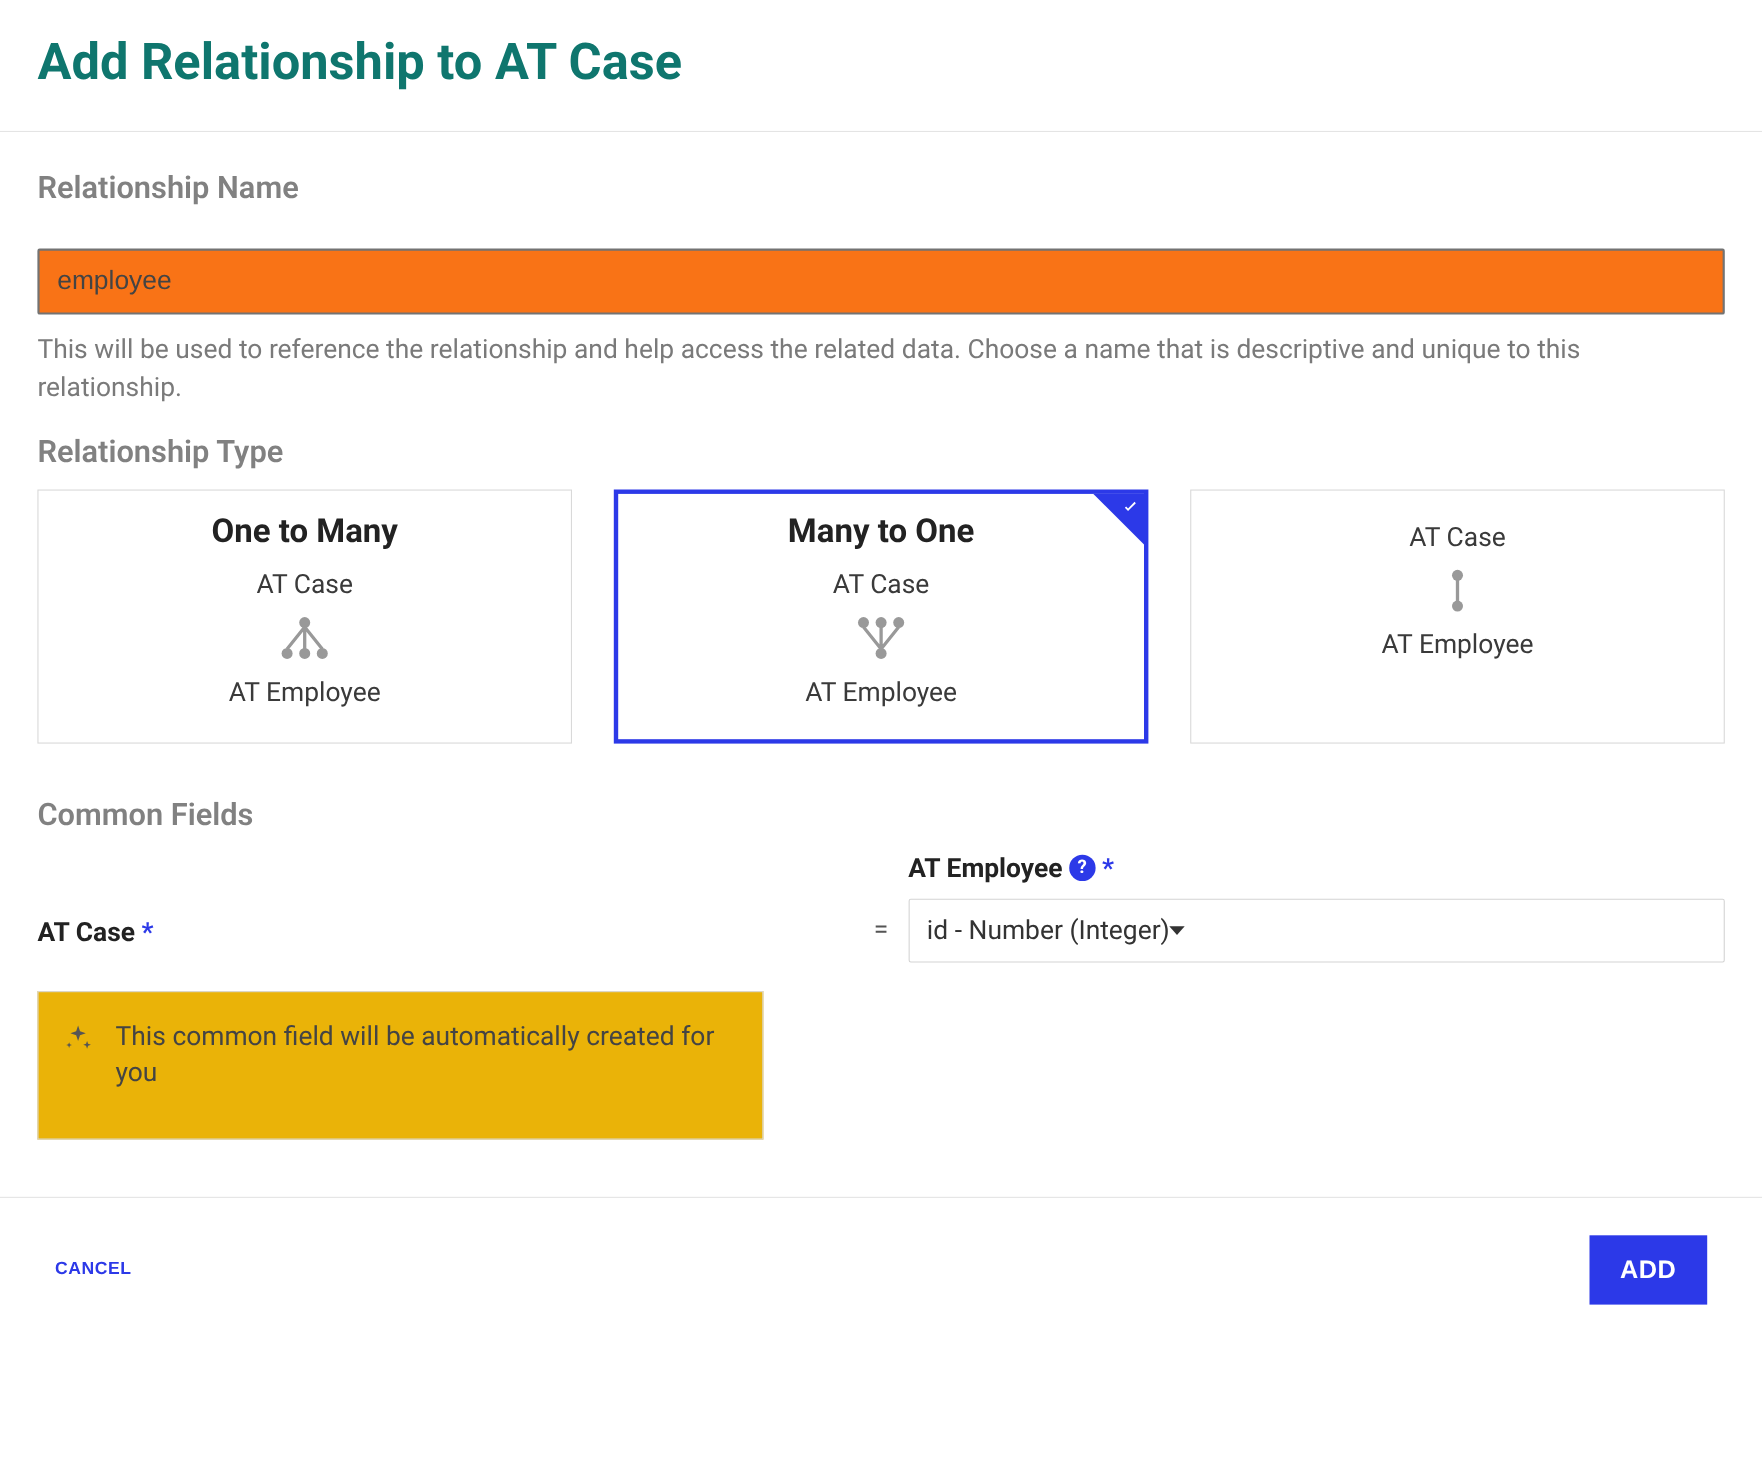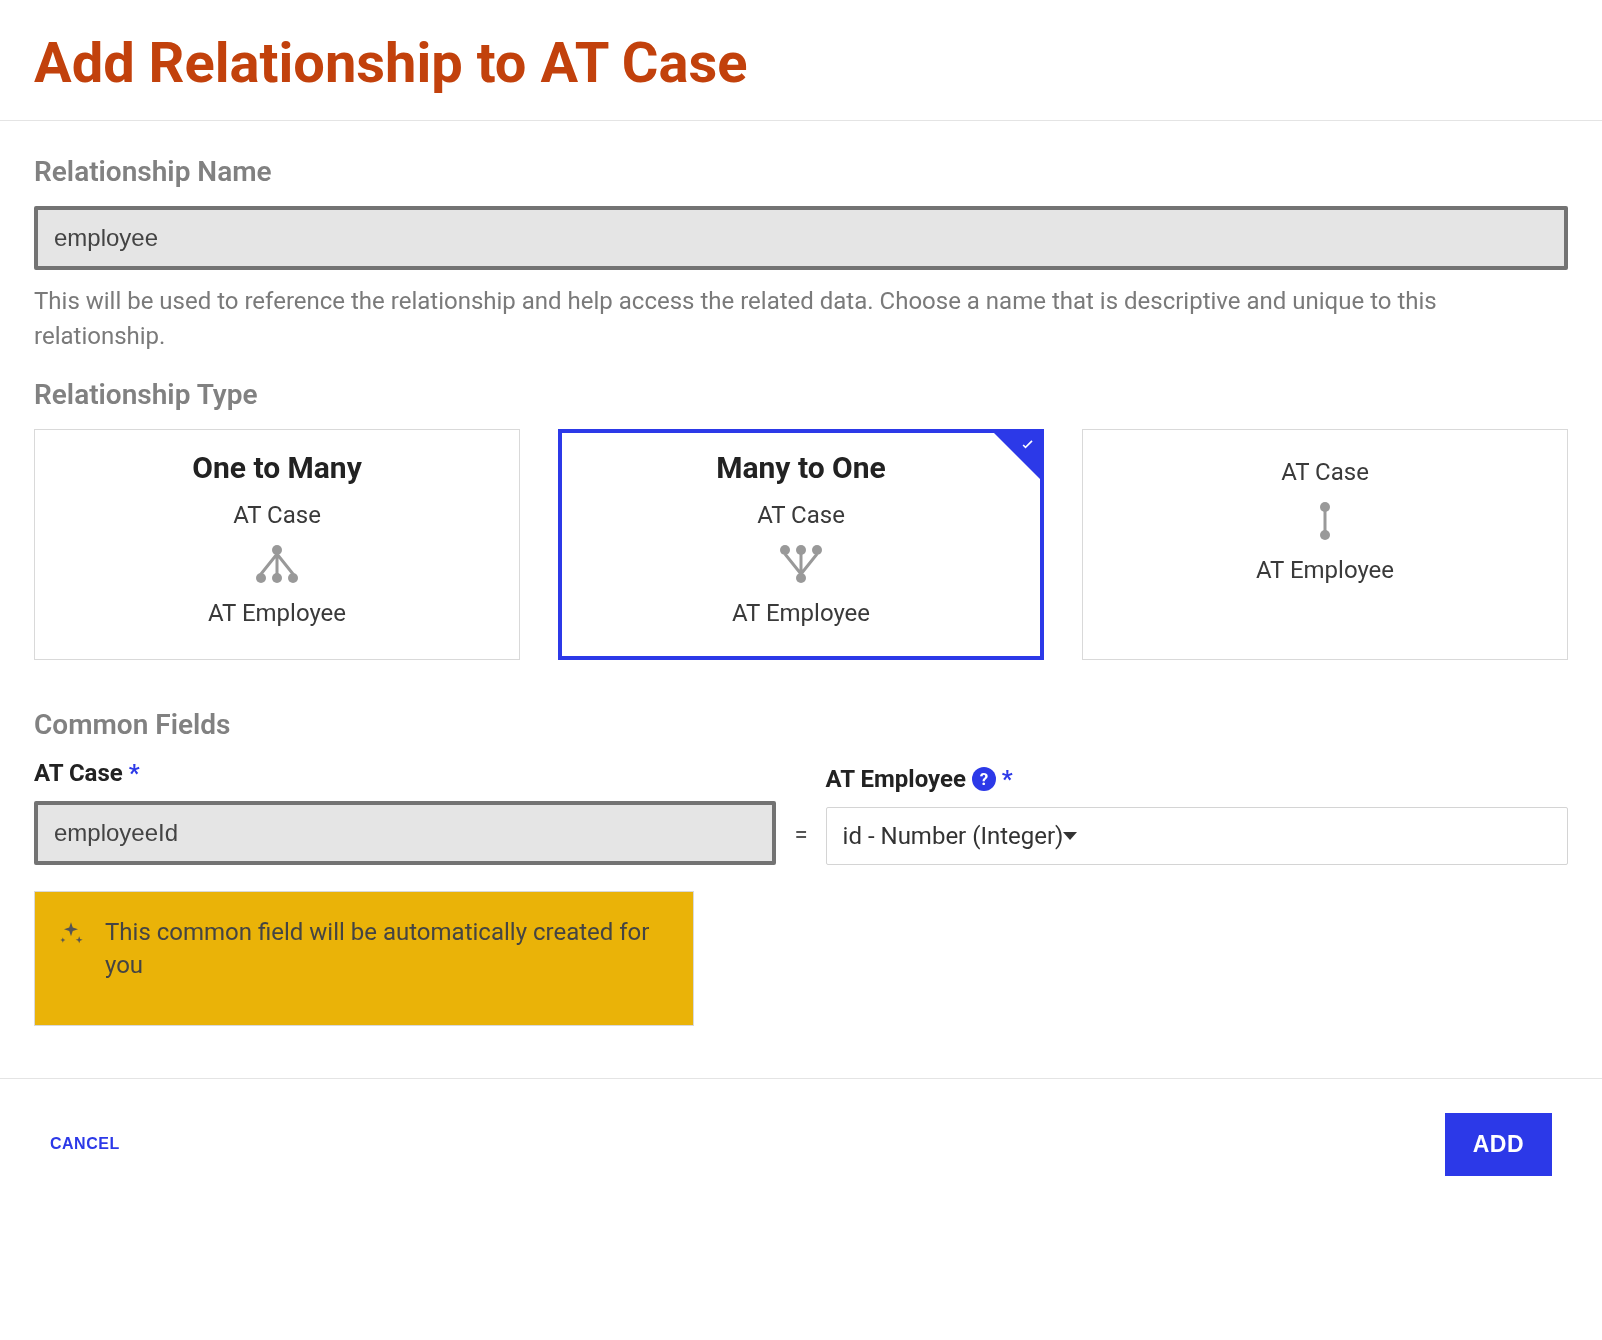--- a/index.html
+++ b/index.html
@@ -4,44 +4,45 @@
 <style>
 * { box-sizing: border-box; margin: 0; padding: 0; }
 body {
   font-family: -apple-system, BlinkMacSystemFont, "Segoe UI", Roboto, "Helvetica Neue", Arial, sans-serif;
   color: #222;
   background: #fff;
   width: 1602px;
   padding: 30px 34px 0 34px;
 }
 .page-title {
-  font-size: 56px;
+  font-size: 46px;
   font-weight: 700;
-  color: #c2410c;
-  margin-bottom: 24px;
+  color: #0f766e;
+  margin-bottom: 35px;
 }
 .divider-top {
   border: none;
   border-top: 1px solid #e4e4e4;
   margin: 0 -34px 34px -34px;
 }
 .section-label {
   font-size: 28px;
   font-weight: 600;
   color: #818181;
   margin-bottom: 18px;
 }
 .text-input {
   width: 100%;
   font-size: 24px;
   padding: 14px 16px;
-  border: 4px solid #737373;
+  border: 2px solid #737373;
   border-radius: 2px;
   color: #444;
-  background: #e5e5e5;
+  background: #f97316;
+  margin-top: 21px;
 }
 .helper-text {
   font-size: 24px;
   color: #7a7a7a;
   line-height: 1.45;
   margin-top: 14px;
   margin-bottom: 24px;
 }
 .type-cards {
   display: flex;
@@ -263,21 +264,20 @@
 
 </div>
 
 <div class="section-label">Common Fields</div>
 <div class="common-fields-row">
   <div class="field-col">
     <div class="field-label">
       <span>AT Case</span>
       <span class="required-star">*</span>
     </div>
-    <input type="text" class="text-input" value="employeeId" style="">
   </div>
   <div class="equals">=</div>
   <div class="field-col">
     <div class="field-label">
       <span>AT Employee</span>
       <span class="help-icon">?</span>
       <span class="required-star">*</span>
     </div>
     <div class="select-box">
       <span>id - Number (Integer)</span>

